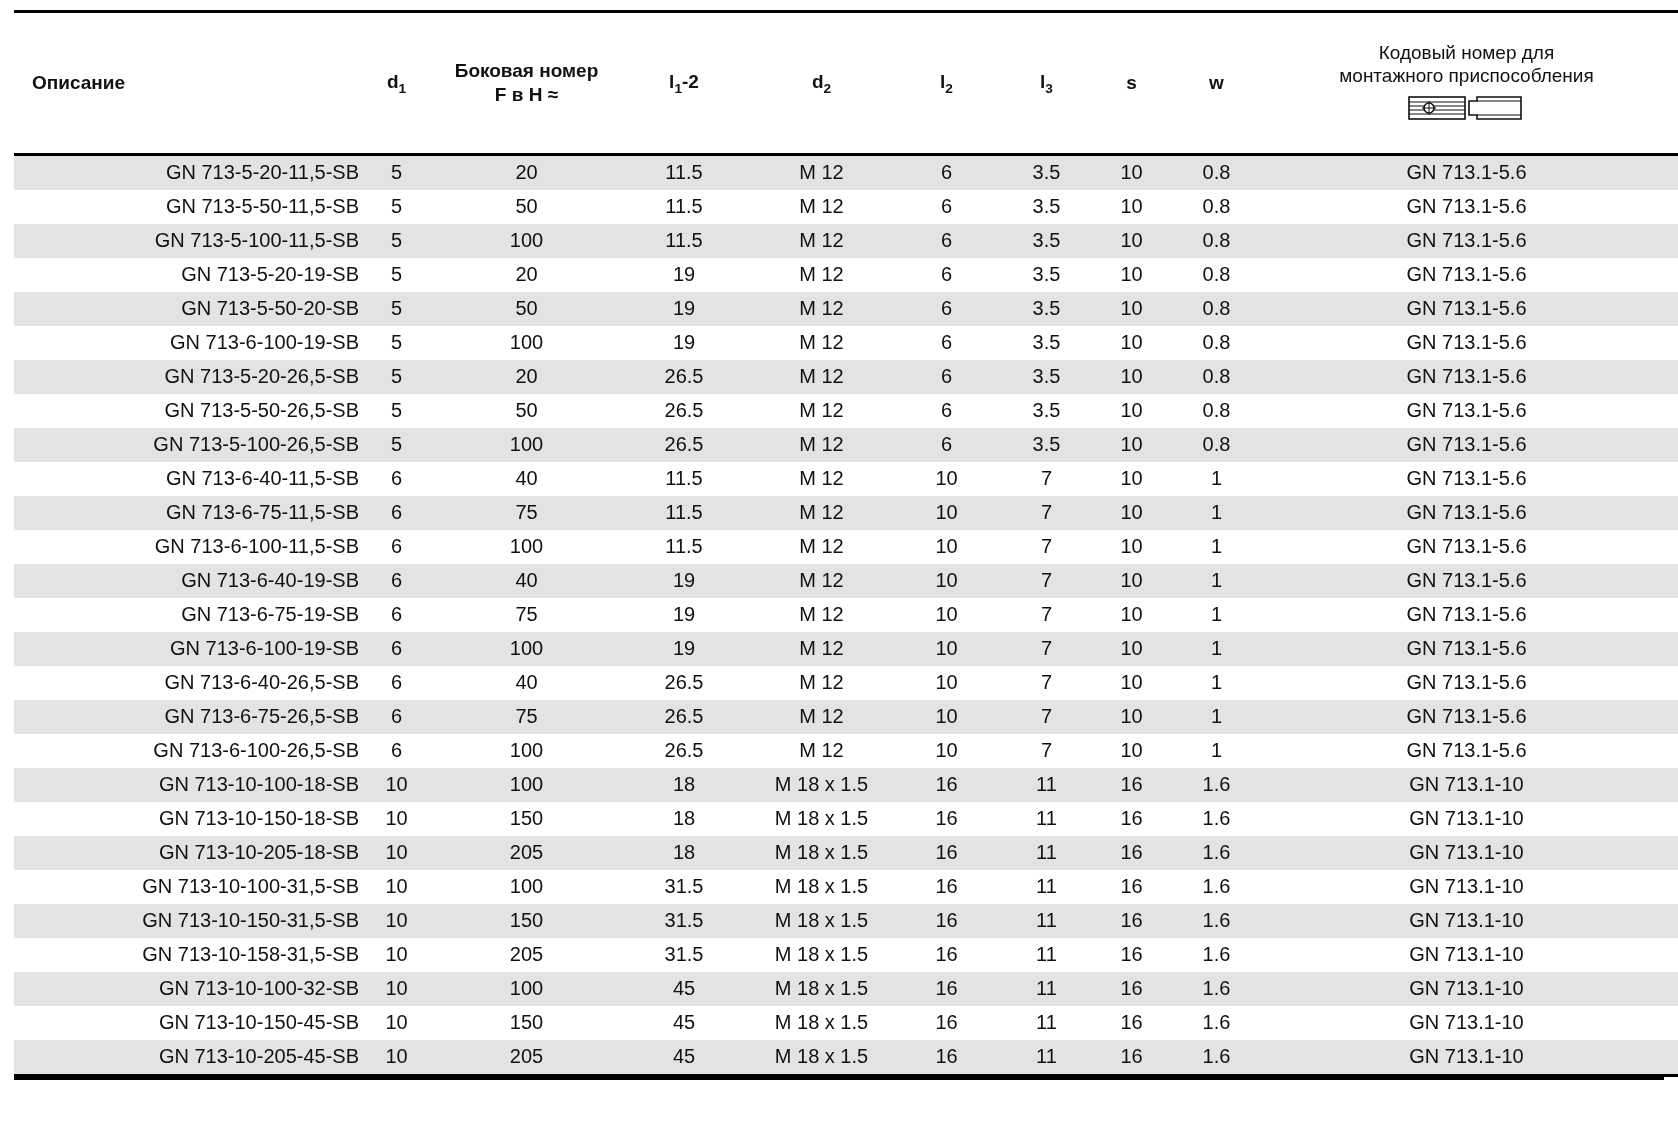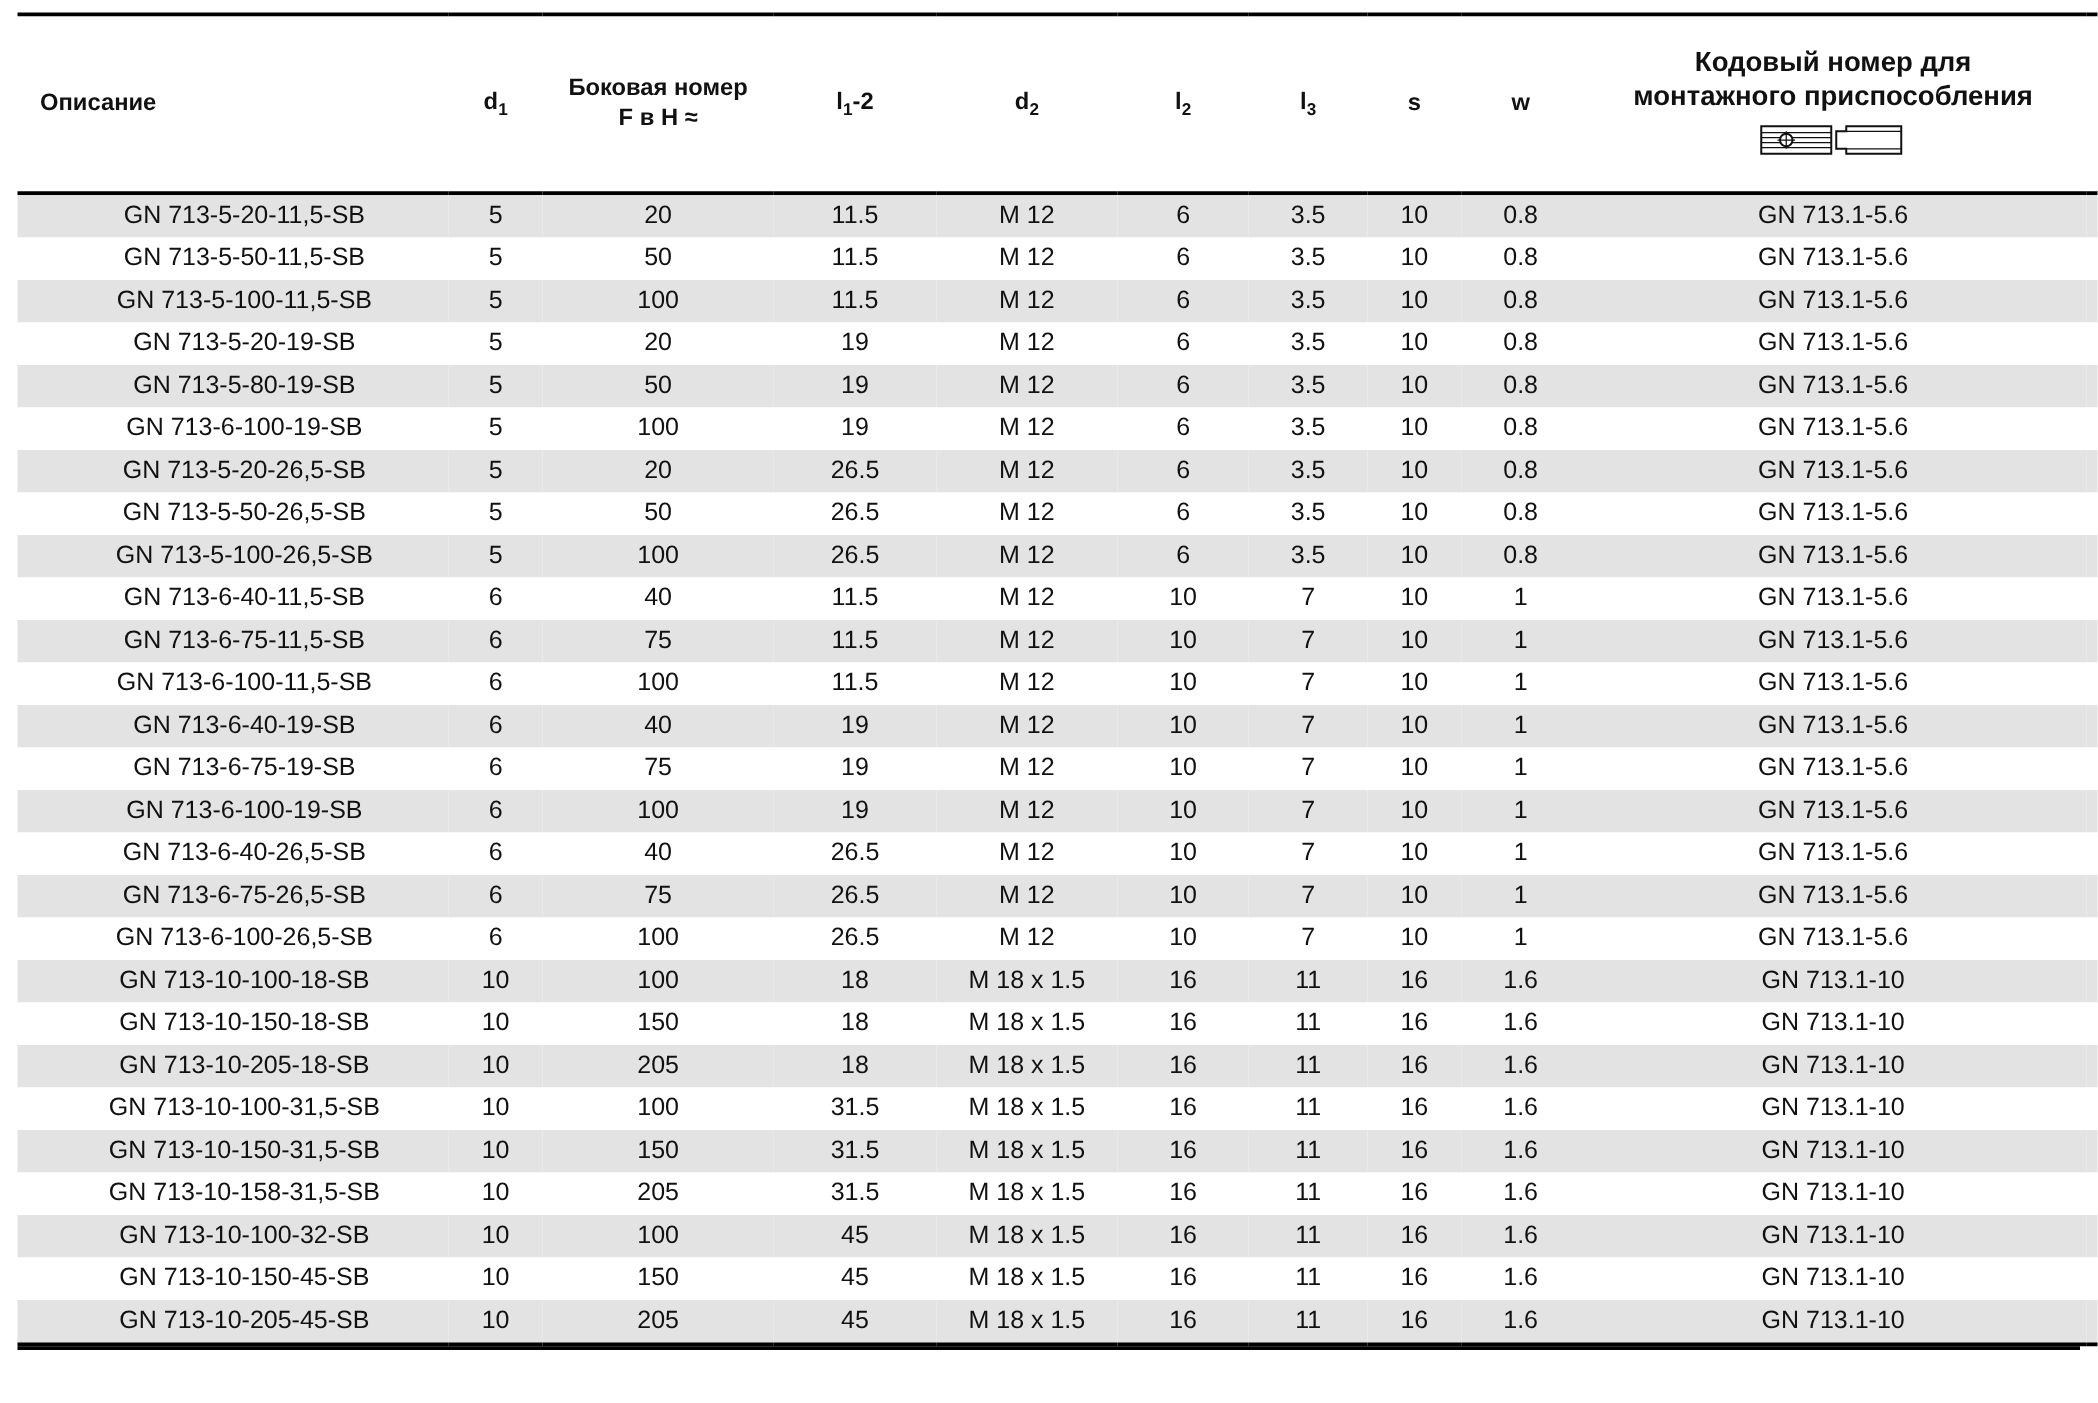--- a/index.html
+++ b/index.html
@@ -54,21 +54,21 @@
   .head-2line {
     line-height: 1.25;
   }
   td {
     font-size: 20px;
     text-align: center;
     padding: 5px 0 6px 0;
     white-space: nowrap;
   }
   td.desc {
-    text-align: center;
+    text-align: right;
     padding-left: 18px;
   }
   tbody tr:nth-child(odd) {
     background: #e3e3e3;
   }
   tbody tr:nth-child(even) {
     background: #ffffff;
   }
   tbody tr:last-child {
     border-bottom: 3px solid #000;
@@ -85,22 +85,22 @@
   col.c-l1     { width: 130px; }
   col.c-d2     { width: 145px; }
   col.c-l2     { width: 105px; }
   col.c-l3     { width: 95px; }
   col.c-s      { width: 75px; }
   col.c-w      { width: 95px; }
   col.c-code   { width: 405px; }
   col.c-weight { width: 95px; }
 
   .code-head-title {
-    font-size: 22px;
-    font-weight: bold;
+    font-size: 19px;
+    font-weight: normal;
     line-height: 1.22;
     margin-bottom: 4px;
   }
   .fixture-icon {
     display: block;
     margin: 0 auto;
   }
 </style>
 </head>
 <body>
@@ -227,21 +227,21 @@
           <td>19</td>
           <td>M 12</td>
           <td>6</td>
           <td>3.5</td>
           <td>10</td>
           <td>0.8</td>
           <td>GN 713.1-5.6</td>
           <td>6</td>
         </tr>
         <tr>
-          <td class="desc">GN 713-5-80-19-SB</td>
+          <td class="desc">GN 713-5-50-20-SB</td>
           <td>5</td>
           <td>50</td>
           <td>19</td>
           <td>M 12</td>
           <td>6</td>
           <td>3.5</td>
           <td>10</td>
           <td>0.8</td>
           <td>GN 713.1-5.6</td>
           <td>6</td>

